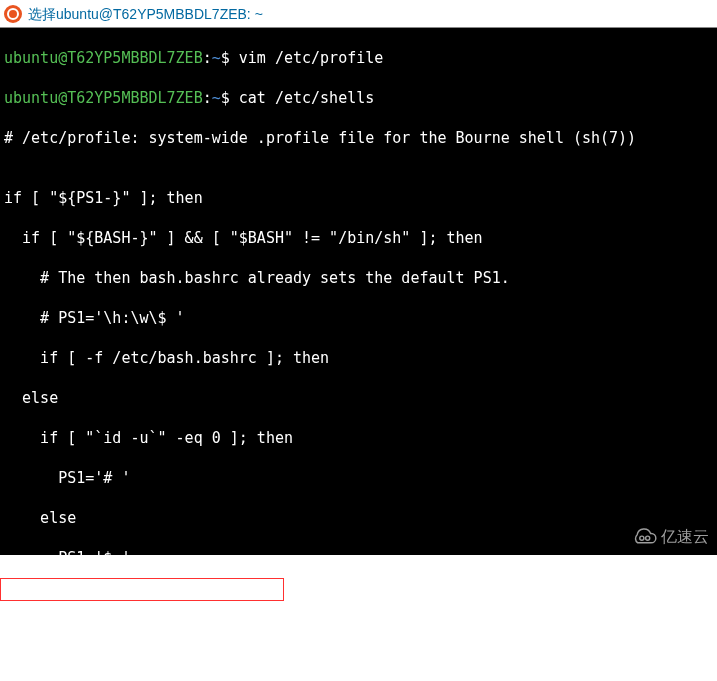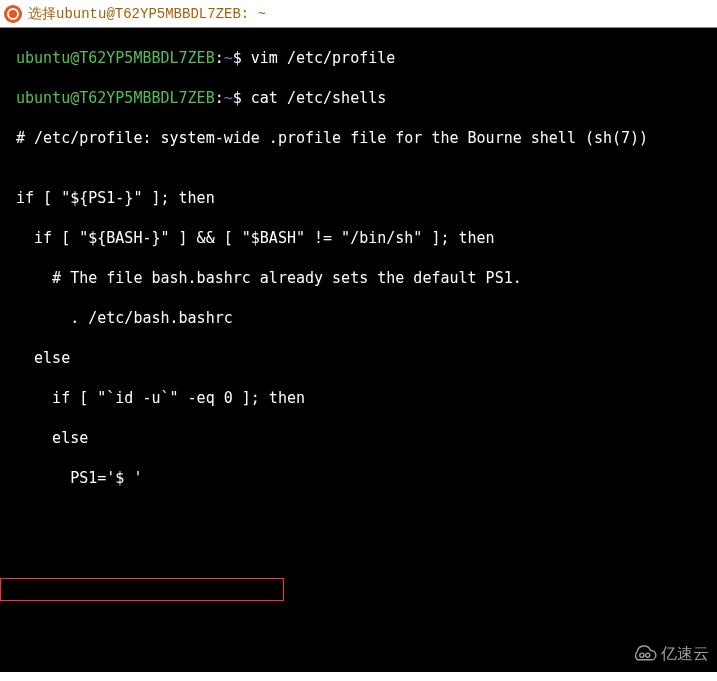--- a/index.html
+++ b/index.html
@@ -32,29 +32,29 @@
     position: relative;
   }
   .title-icon::before {
     content: "";
     width: 8px; height: 8px;
     border: 2px solid #fff;
     border-radius: 50%;
     position: absolute;
   }
   .title-text {
-    color: #a16207;
-    font-family: Liberation Mono, monospace;
+    color: #0369a1;
+    font-family: Liberation Sans, sans-serif;
     font-size: 14px;
   }
   .terminal {
     background: #000000;
     width: 717px;
-    height: 644px;
-    padding: 0px 16px;
+    height: 527px;
+    padding: 0px 4px;
     white-space: pre;
     color: #ffffff;
     position: relative;
   }
   .prompt-user { color: #55bf55; }
   .prompt-sep  { color: #ffffff; }
   .prompt-path { color: #4e8ed6; }
   .cmd { color: #ffffff; }
   .highlight-box {
     position: absolute;
@@ -88,24 +88,26 @@
   <span class="title-text">选择ubuntu@T62YP5MBBDL7ZEB: ~</span>
 </div>
 
 <div class="terminal">
 <span class="line"><span class="prompt-user">ubuntu@T62YP5MBBDL7ZEB</span><span class="prompt-sep">:</span><span class="prompt-path">~</span><span class="prompt-sep">$</span> <span class="cmd">vim /etc/profile</span></span>
 <span class="line"><span class="prompt-user">ubuntu@T62YP5MBBDL7ZEB</span><span class="prompt-sep">:</span><span class="prompt-path">~</span><span class="prompt-sep">$</span> <span class="cmd">cat /etc/shells</span></span>
 <span class="line"># /etc/profile: system-wide .profile file for the Bourne shell (sh(7))</span>
 <span class="line"></span>
 <span class="line">if [ "${PS1-}" ]; then</span>
 <span class="line">  if [ "${BASH-}" ] &amp;&amp; [ "$BASH" != "/bin/sh" ]; then</span>
-<span class="line">    # The file bash.bashrc already sets the default PS1.</span>
-<span class="line">      . /etc/bash.bashrc</span>
+<span class="line">    # The then bash.bashrc already sets the default PS1.</span>
+<span class="line">    # PS1='\h:\w\$ '</span>
+<span class="line">    if [ -f /etc/bash.bashrc ]; then</span>
 <span class="line">  else</span>
 <span class="line">    if [ "`id -u`" -eq 0 ]; then</span>
+<span class="line">      PS1='# '</span>
 <span class="line">    else</span>
 <span class="line">      PS1='$ '</span>
 
 
 
 <span class="line"></span>
 
 
 
 

